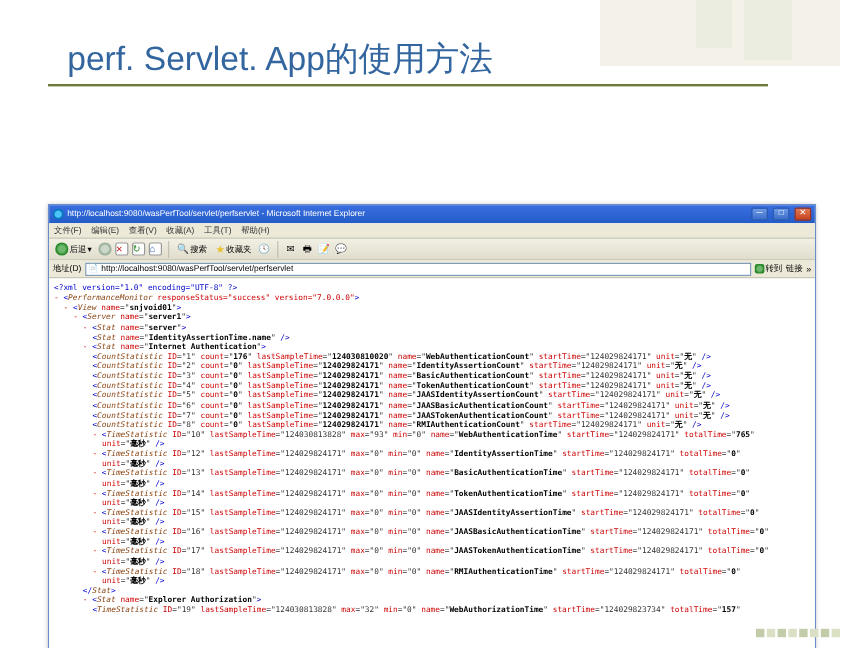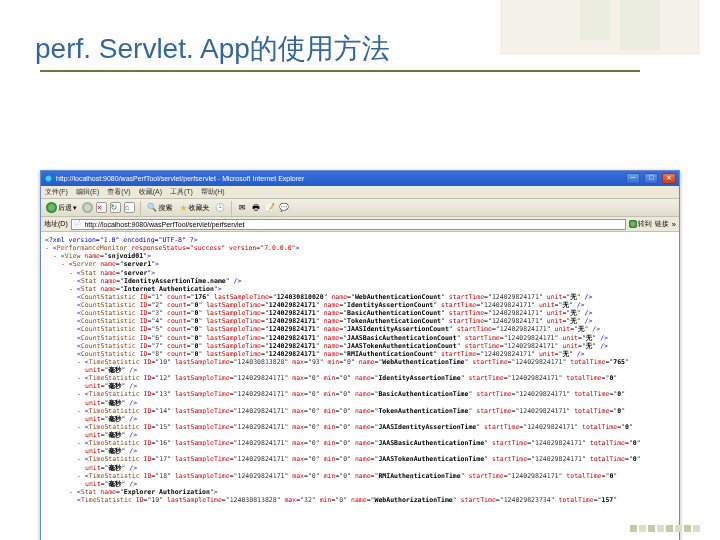--- a/index.html
+++ b/index.html
@@ -1,17 +1,17 @@
 <!DOCTYPE html>
 <html><head>
 <meta charset="utf-8">
 <style>
   * { box-sizing: border-box; }
   body { margin: 0; font-family: Arial, sans-serif; background: #fff; width: 720px; height: 540px; position: relative; }
-  .slide-title { position: absolute; top: 30px; left: 35px; font-size: 28px; color: #33669f; font-weight: normal; letter-spacing: 0; }
+  .slide-title { position: absolute; top: 30px; left: 56px; font-size: 28px; color: #33669f; font-weight: normal; letter-spacing: 0; }
   .title-underline { position: absolute; top: 70px; left: 40px; width: 600px; height: 2px; background: #6a7a3a; }
   .deco-top { position: absolute; top: 0; right: 20px; width: 200px; height: 55px; background-image: linear-gradient(#d0c8a8,#d0c8a8); opacity: .25; }
   .deco-top::before, .deco-top::after { content:""; position:absolute; background: rgba(120,160,80,.35); }
   .deco-top::before { right: 40px; top: 0; width: 40px; height: 50px; }
   .deco-top::after { right: 90px; top: 0; width: 30px; height: 40px; }
   .deco-bottom { position: absolute; bottom: 4px; right: 20px; }
   .deco-bottom .sq { display:inline-block; width:7px; height:7px; margin-left:2px; background:#d9e0c4; }
   .deco-bottom .sq:nth-child(odd){ background:#c2cca8; }
   .ie-window { position: absolute; top: 170px; left: 40px; width: 640px; border: 1px solid #6a8cc8; box-shadow: 0 1px 4px rgba(0,0,0,.3); font-size: 7.5px; }
   .ie-titlebar { height: 15px; background: linear-gradient(#3a6ee0,#235cc8); color:#fff; display:flex; align-items:center; padding:0 3px; gap:3px; }
@@ -35,21 +35,21 @@
   .sep { width:1px; height:14px; background:#c0c0b0; margin:0 2px; }
   .search-ico::before{content:"🔍";font-size:8px;}
   .fav-ico::before{content:"★";color:#e8c030;font-size:9px;}
   .tiny { width:11px; height:11px; font-size:8px; text-align:center; line-height:11px; }
   .addr-bar { height:15px; background:#ece9d8; display:flex; align-items:center; gap:3px; padding:0 3px; border-bottom:1px solid #c0c0b0; }
   .addr-label { font-size:7px; }
   .addr-input { flex:1; background:#fff; border:1px solid #7f9db9; height:11px; font-size:7px; padding:0 2px; display:flex; align-items:center; gap:2px; }
   .go-btn, .link-btn { font-size:7px; display:flex; align-items:center; gap:1px; }
   .go-ico { width:8px; height:8px; background:radial-gradient(circle,#6eb86e 35%,#2a8a2a 60%); border-radius:2px; }
   .content { height: 310px; overflow:auto; background:#fff; padding:4px 4px 4px 4px; font-family: "Lucida Console", monospace; font-size:6.5px; line-height:1.25; color:#333; }
-  .c-brown { color:#8b4513; }
+  .c-brown { color:#8b4513;font-style:italic; }
   .c-red { color:#c00; }
   .c-blue { color:#0000cc; }
   .c-black { color:#000; font-weight:bold; }
   .ind1 { padding-left: 8px; }
   .ind2 { padding-left: 16px; }
   .ind3 { padding-left: 24px; }
   .ind4 { padding-left: 32px; }
   .ind5 { padding-left: 40px; }
   .toggle { color:#c00; }
 </style>
@@ -141,20 +141,21 @@
         <div class="ind5"><span class="c-red">unit</span>="<span class="c-black">毫秒</span>" <span class="c-blue">/&gt;</span></div>
         <div class="ind4"><span class="toggle">-</span> <span class="c-blue">&lt;</span><span class="c-brown">TimeStatistic</span> <span class="c-red">ID</span>="15" <span class="c-red">lastSampleTime</span>="124029824171" <span class="c-red">max</span>="0" <span class="c-red">min</span>="0" <span class="c-red">name</span>="<span class="c-black">JAASIdentityAssertionTime</span>" <span class="c-red">startTime</span>="124029824171" <span class="c-red">totalTime</span>="<span class="c-black">0</span>"</div>
         <div class="ind5"><span class="c-red">unit</span>="<span class="c-black">毫秒</span>" <span class="c-blue">/&gt;</span></div>
         <div class="ind4"><span class="toggle">-</span> <span class="c-blue">&lt;</span><span class="c-brown">TimeStatistic</span> <span class="c-red">ID</span>="16" <span class="c-red">lastSampleTime</span>="124029824171" <span class="c-red">max</span>="0" <span class="c-red">min</span>="0" <span class="c-red">name</span>="<span class="c-black">JAASBasicAuthenticationTime</span>" <span class="c-red">startTime</span>="124029824171" <span class="c-red">totalTime</span>="<span class="c-black">0</span>"</div>
         <div class="ind5"><span class="c-red">unit</span>="<span class="c-black">毫秒</span>" <span class="c-blue">/&gt;</span></div>
         <div class="ind4"><span class="toggle">-</span> <span class="c-blue">&lt;</span><span class="c-brown">TimeStatistic</span> <span class="c-red">ID</span>="17" <span class="c-red">lastSampleTime</span>="124029824171" <span class="c-red">max</span>="0" <span class="c-red">min</span>="0" <span class="c-red">name</span>="<span class="c-black">JAASTokenAuthenticationTime</span>" <span class="c-red">startTime</span>="124029824171" <span class="c-red">totalTime</span>="<span class="c-black">0</span>"</div>
         <div class="ind5"><span class="c-red">unit</span>="<span class="c-black">毫秒</span>" <span class="c-blue">/&gt;</span></div>
         <div class="ind4"><span class="toggle">-</span> <span class="c-blue">&lt;</span><span class="c-brown">TimeStatistic</span> <span class="c-red">ID</span>="18" <span class="c-red">lastSampleTime</span>="124029824171" <span class="c-red">max</span>="0" <span class="c-red">min</span>="0" <span class="c-red">name</span>="<span class="c-black">RMIAuthenticationTime</span>" <span class="c-red">startTime</span>="124029824171" <span class="c-red">totalTime</span>="<span class="c-black">0</span>"</div>
         <div class="ind5"><span class="c-red">unit</span>="<span class="c-black">毫秒</span>" <span class="c-blue">/&gt;</span></div>
       </div>
+    <div class="ind3"><span class="c-blue">&lt;/</span><span class="c-brown">Stat</span><span class="c-blue">&gt;</span></div>
     <div class="ind3"><span class="toggle">-</span> <span class="c-blue">&lt;</span><span class="c-brown">Stat</span> <span class="c-red">name</span>="<span class="c-black">Explorer Authorization</span>"<span class="c-blue">&gt;</span></div>
     <div class="ind4"><span class="c-blue">&lt;</span><span class="c-brown">TimeStatistic</span> <span class="c-red">ID</span>="<span>19</span>" <span class="c-red">lastSampleTime</span>="<span>124030813828</span>" <span class="c-red">max</span>="<span>32</span>" <span class="c-red">min</span>="<span>0</span>" <span class="c-red">name</span>="<span class="c-black">WebAuthorizationTime</span>" <span class="c-red">startTime</span>="<span>124029823734</span>" <span class="c-red">totalTime</span>="<span class="c-black">157</span>"</div>
   </div>
 
 </div>
 
 <div class="deco-bottom">
   <span class="sq"></span><span class="sq"></span><span class="sq"></span><span class="sq"></span><span class="sq"></span><span class="sq"></span><span class="sq"></span><span class="sq"></span>
 </div>
 

